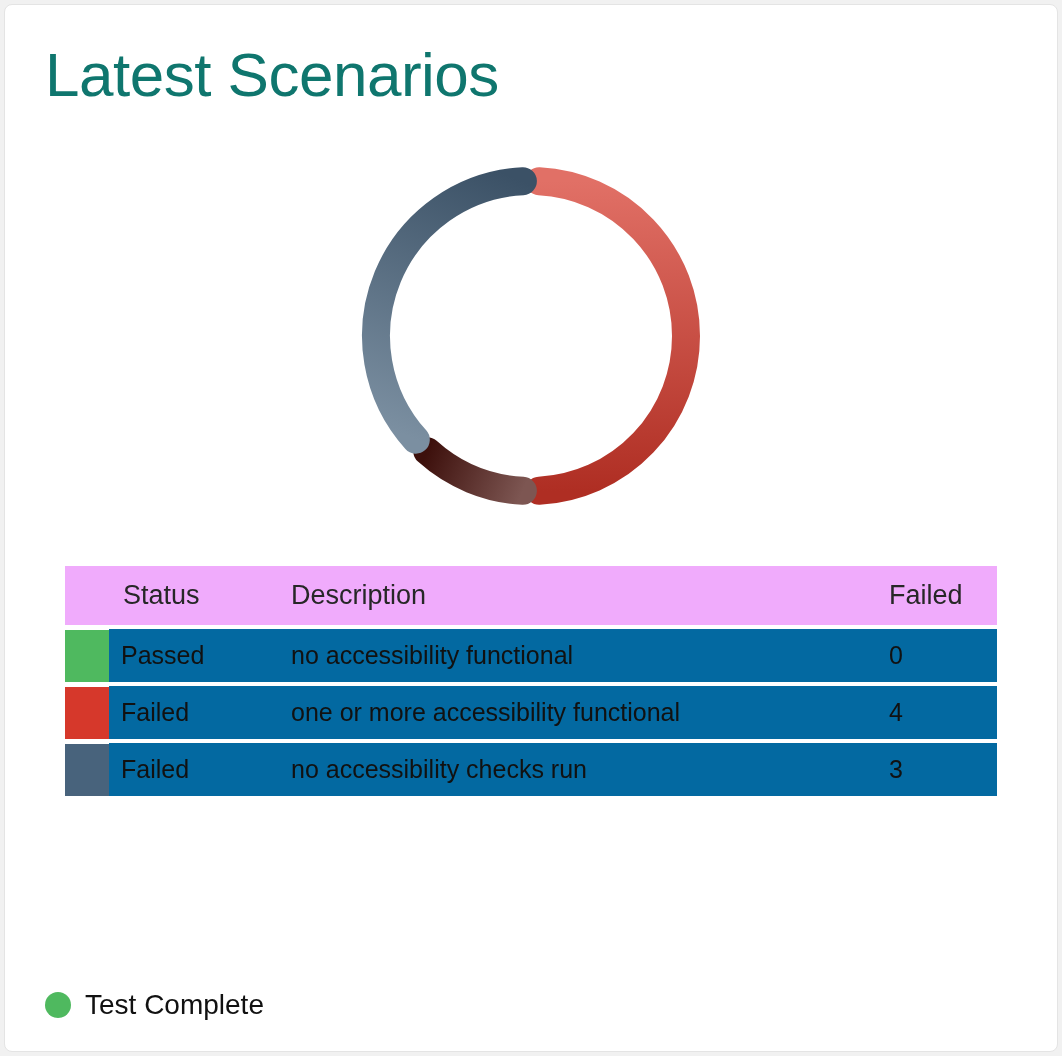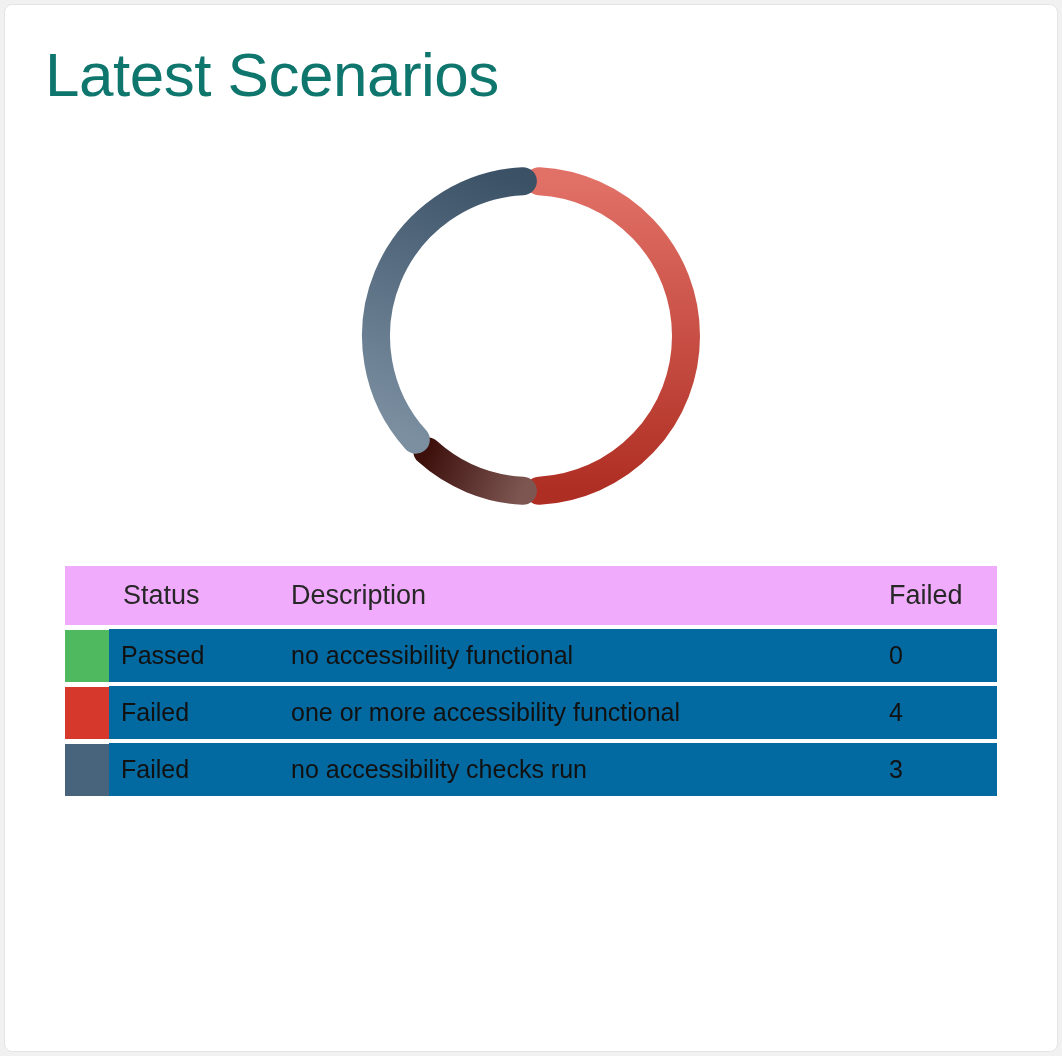--- a/index.html
+++ b/index.html
@@ -146,13 +146,17 @@
           <td class="swatch-cell">
             <span class="swatch" style="background: rgb(72, 99, 124);"></span>
           </td>
           <td class="bg">Failed</td>
           <td class="bg">no accessibility checks run</td>
           <td class="bg">3</td>
         </tr>
       </tbody>
   </table>
 
+  <div class="footer">
+    <span id="footer-dot" class="dot" style="background: rgb(79, 185, 95);"></span>
+    <span class="footer-label">Test Complete</span>
+  </div>
 </div>
 
 </body></html>

